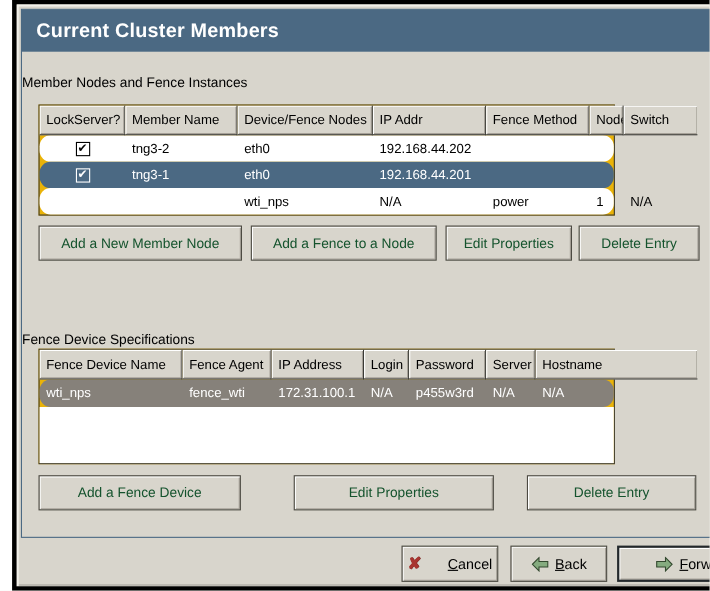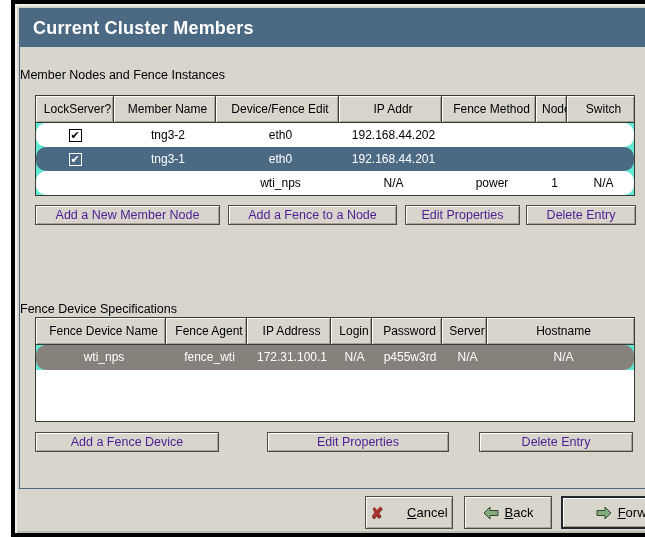--- a/index.html
+++ b/index.html
@@ -33,24 +33,23 @@
     line-height: 38px; padding-left: 13px;
     letter-spacing: 0.2px;
   }
 
   .section-label {
     position: absolute; left: 0; width: 631px;
     font-size: 12.5px; color: #000;
   }
 
   .table {
-    position: absolute; width: 600px;
+    position: absolute; width: 524px;
     border: 1px solid #3a3a35;
-    background: #5eead4;
-    text-align: center;
+    background: #eab308;
   }
   .t1-grid { display: grid; grid-template-columns: 78px 102px 123px 103px 94px 31px 67px; }
   .t2-grid { display: grid; grid-template-columns: 130px 81px 84px 41px 70px 45px 147px; }
 
   .th {
     height: 27px; line-height: 26px;
     background: #d8d5cc;
     font-size: 12px;
     padding-left: 6px;
     border-right: 1px solid #3a3a35;
@@ -76,25 +75,25 @@
     border: 1px solid #000; background: #fff;
     display: inline-flex; align-items: center; justify-content: center;
   }
   .cb::before { content: "✔"; font-size: 11px; line-height: 11px; color: #000; }
   .selected-blue .cb { border-color: #fff; background: transparent; }
   .selected-blue .cb::before { color: #fff; }
 
   .filler { height: 51px; background: #fff; }
 
   .btn {
-    position: absolute; height: 20px;
+    position: absolute; height: 32px;
     background: #d8d5cc;
     border: 1px solid #4c4a42;
     box-shadow: inset 1px 1px 0 #ffffff, inset -1px -1px 0 #a6a198;
-    font-family: inherit; font-size: 12.5px; color: #4c1d95;
+    font-family: inherit; font-size: 12.5px; color: #14532d;
     display: flex; align-items: center; justify-content: center;
     cursor: default; white-space: nowrap;
   }
 
   .navbtn {
     position: absolute; top: 492px; height: 33px;
     background: #d8d5cc;
     border: 1px solid #4c4a42;
     box-shadow: inset 1px 1px 0 #ffffff, inset -1px -1px 0 #a6a198;
     font-family: inherit; font-size: 13px; color: #000;
@@ -115,21 +114,21 @@
   <div class="frame">
 
     <div class="titlebar">Current Cluster Members</div>
 
     <div class="section-label" style="top:59px;">Member Nodes and Fence Instances</div>
 
     <div class="table" style="left:15px; top:86px;">
       <div class="t1-grid">
         <div class="th">LockServer?</div>
         <div class="th">Member Name</div>
-        <div class="th">Device/Fence Edit</div>
+        <div class="th">Device/Fence Nodes</div>
         <div class="th">IP Addr</div>
         <div class="th">Fence Method</div>
         <div class="th">Node</div>
         <div class="th">Switch</div>
       </div>
 
       <div class="t1-grid row">
         <div class="cell cb-cell">
             <span class="cb"></span>
           </div>

